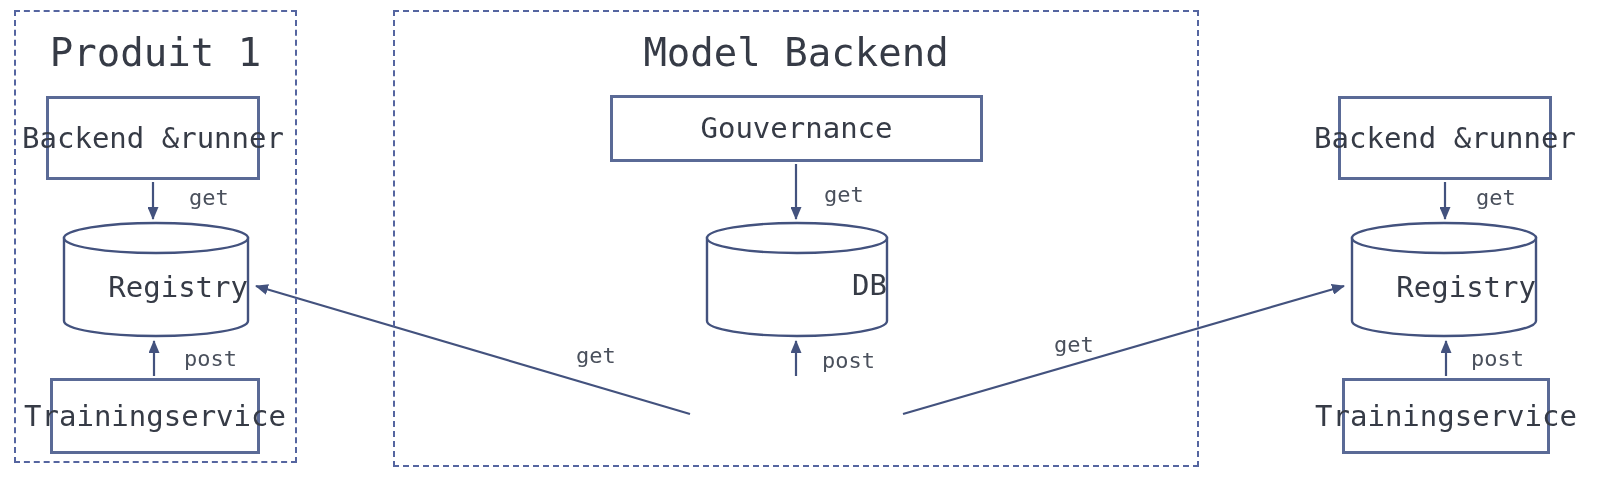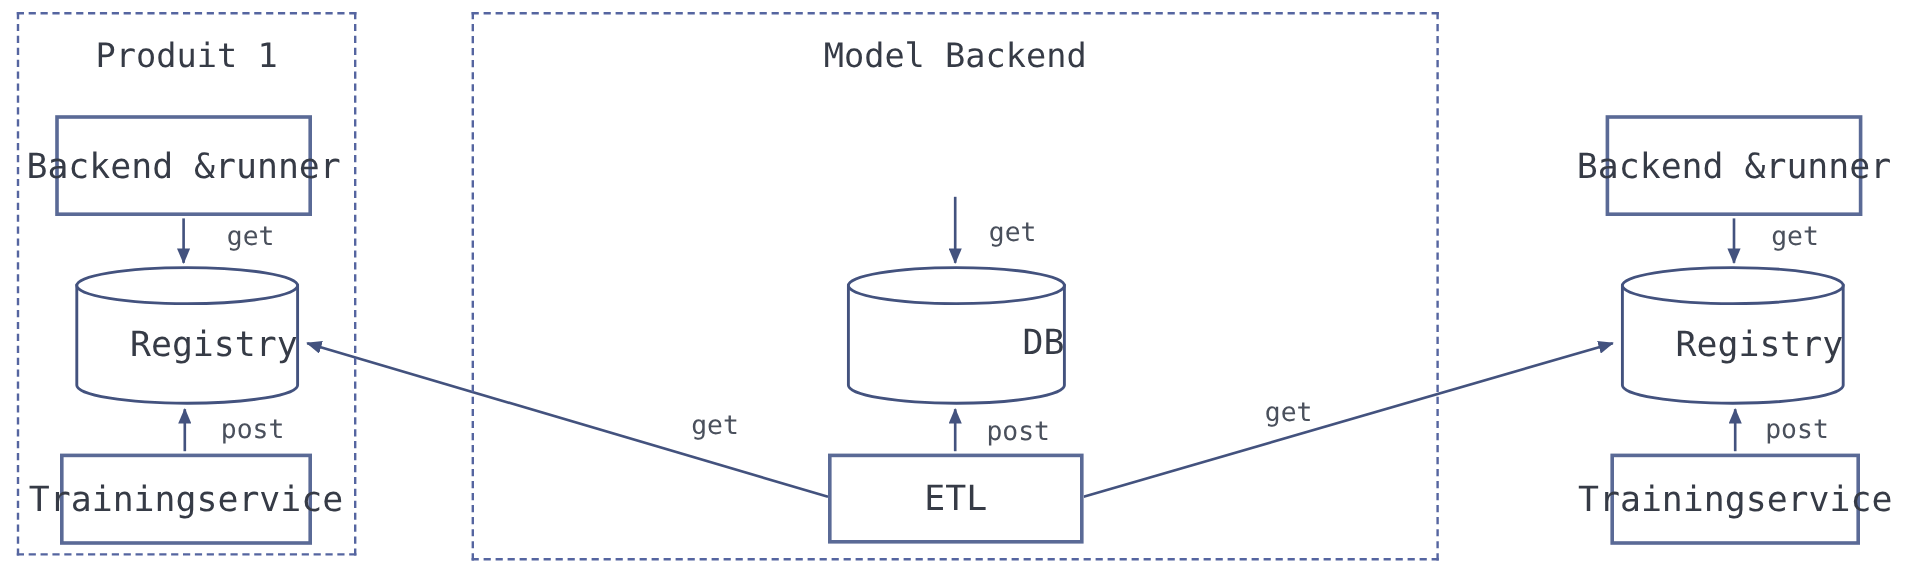--- a/index.html
+++ b/index.html
@@ -10,21 +10,21 @@
     background: #ffffff;
     font-family: "DejaVu Sans Mono", "Liberation Mono", monospace;
     color: #363b46;
     overflow: hidden;
   }
   .layer { position: absolute; left: 0; top: 0; width: 1602px; height: 484px; }
 
   .group { position: absolute; border: 2px dashed #5565a0; box-sizing: border-box; }
   .group-title {
     position: absolute; left: 0; right: 0; top: 18px;
-    text-align: center; font-size: 28px; white-space: nowrap;
+    text-align: center; font-size: 39px; white-space: nowrap;
   }
 
   .node {
     position: absolute; box-sizing: border-box;
     border: 3px solid #5a6a96; background: #ffffff;
     display: flex; flex-direction: row; align-items: center; justify-content: center;
     font-size: 29px; line-height: 37px; text-align: center; white-space: nowrap;
   }
 
   .cyl-label {
@@ -107,22 +107,22 @@
   </div>
 
   <div class="node" id="node-backend1">
     <span>Backend &amp;</span>
     <span>runner</span>
   </div>
   <div class="node" id="node-training1">
     <span>Training</span>
     <span>service</span>
   </div>
-  <div class="node" id="node-etl">
-    <span>ETL</span>
+  <div class="node" id="node-gouvernance">
+    <span>Gouvernance</span>
   </div>
   <div class="node" id="node-backend2">
     <span>Backend &amp;</span>
     <span>runner</span>
   </div>
   <div class="node" id="node-training2">
     <span>Training</span>
     <span>service</span>
   </div>
 

